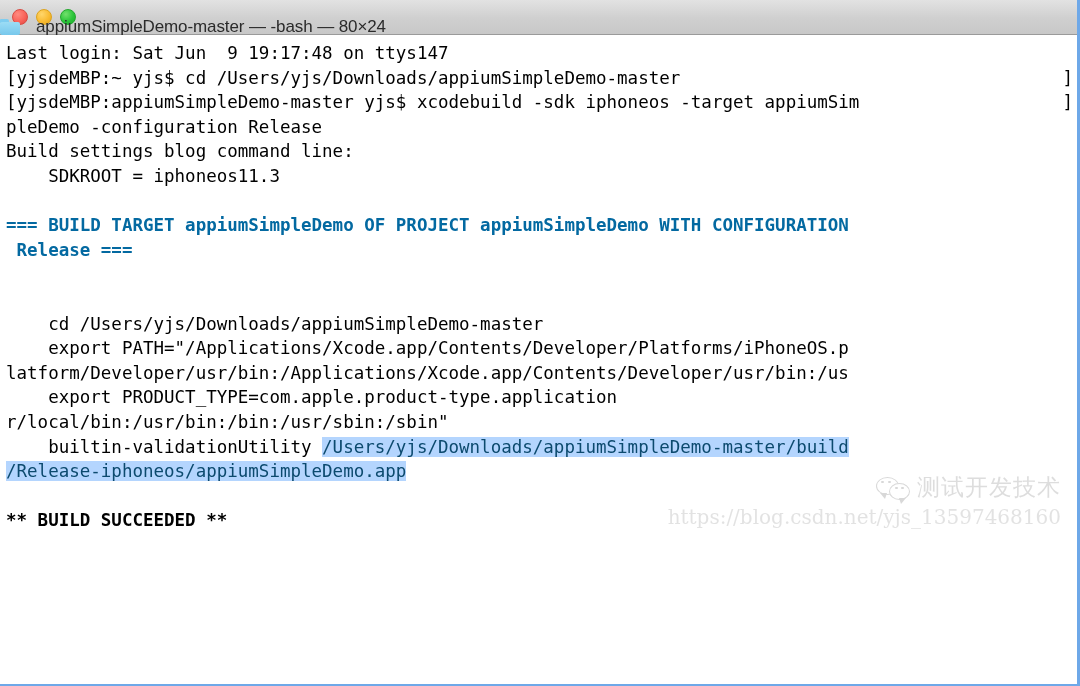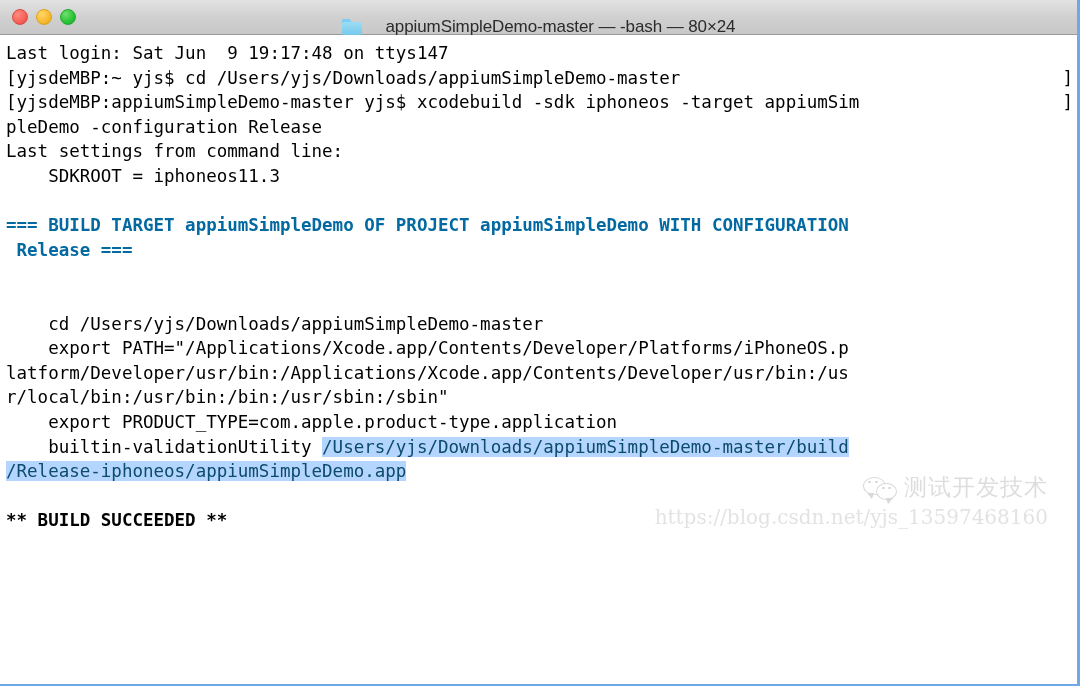--- a/index.html
+++ b/index.html
@@ -61,22 +61,22 @@
     border: 1px solid #21a82c;
   }
   #title-block {
     position: absolute;
     left: 0;
     right: 0;
     top: 0;
     bottom: 0;
     display: flex;
     align-items: center;
-    justify-content: center;
-    gap: 24px;
+    justify-content: flex-start;
+    gap: 16px;
     pointer-events: none;
     margin-top: 20px;
   }
   .folder-icon {
     width: 20px;
     height: 16px;
     position: relative;
     flex: none;
   }
   .folder-icon .tab {
@@ -140,21 +140,21 @@
     display: inline-block;
     width: 11px;
     height: 19px;
     background: #a0a0a0;
     vertical-align: -3px;
   }
 
   
   #watermark {
     position: absolute;
-    right: 29px;
+    right: 16px;
     bottom: 10px;
     text-align: left;
     pointer-events: none;
     opacity: 0.55;
   }
   #wm-row {
     display: flex;
     align-items: center;
     justify-content: flex-end;
     gap: 7px;
@@ -247,21 +247,21 @@
   <div id="terminal">
 
     <div class="line line-rel"><span>Last login: Sat Jun  9 19:17:48 on ttys147</span></div>
 
     <div class="line line-rel"><span>[yjsdeMBP:~ yjs$ cd /Users/yjs/Downloads/appiumSimpleDemo-master</span><span class="wrapmark">]</span></div>
 
     <div class="line line-rel"><span>[yjsdeMBP:appiumSimpleDemo-master yjs$ xcodebuild -sdk iphoneos -target appiumSim</span><span class="wrapmark">]</span></div>
 
     <div class="line line-rel"><span>pleDemo -configuration Release</span></div>
 
-    <div class="line line-rel"><span>Last settings from command line:</span></div>
+    <div class="line line-rel"><span>Build settings blog command line:</span></div>
 
     <div class="line line-rel"><span>    SDKROOT = iphoneos11.3</span></div>
 
     <div class="line line-rel"><span></span></div>
 
     <div class="line line-rel"><span class="seg-cyan">=== BUILD TARGET appiumSimpleDemo OF PROJECT appiumSimpleDemo WITH CONFIGURATION</span></div>
 
     <div class="line line-rel"><span class="seg-cyan"> Release ===</span></div>
 
     <div class="line line-rel"><span></span></div>
@@ -269,23 +269,23 @@
 
     <div class="line line-rel"><span></span></div>
 
 
     <div class="line line-rel"><span>    cd /Users/yjs/Downloads/appiumSimpleDemo-master</span></div>
 
     <div class="line line-rel"><span>    export PATH="/Applications/Xcode.app/Contents/Developer/Platforms/iPhoneOS.p</span></div>
 
     <div class="line line-rel"><span>latform/Developer/usr/bin:/Applications/Xcode.app/Contents/Developer/usr/bin:/us</span></div>
 
+    <div class="line line-rel"><span>    export PRODUCT_TYPE=com.apple.product-type.application</span></div>
+
     <div class="line line-rel"><span>r/local/bin:/usr/bin:/bin:/usr/sbin:/sbin"</span></div>
-
-    <div class="line line-rel"><span>    export PRODUCT_TYPE=com.apple.product-type.application</span></div>
 
     <div class="line line-rel"><span>    builtin-validationUtility </span><span class="seg-sel">/Users/yjs/Downloads/appiumSimpleDemo-master/build</span></div>
 
     <div class="line line-rel"><span class="seg-sel">/Release-iphoneos/appiumSimpleDemo.app</span></div>
 
     <div class="line line-rel"><span></span></div>
 
     <div class="line line-rel bold"><span>** BUILD SUCCEEDED **</span></div>
 
     <div class="line line-rel"><span></span></div>

